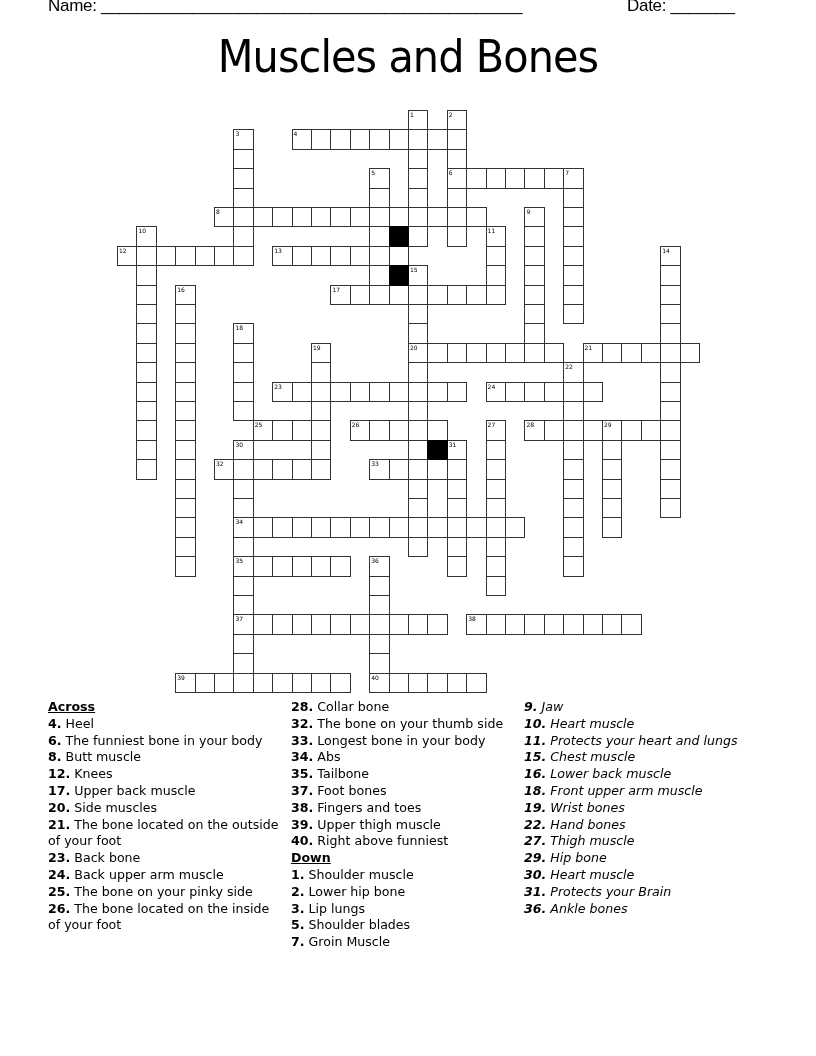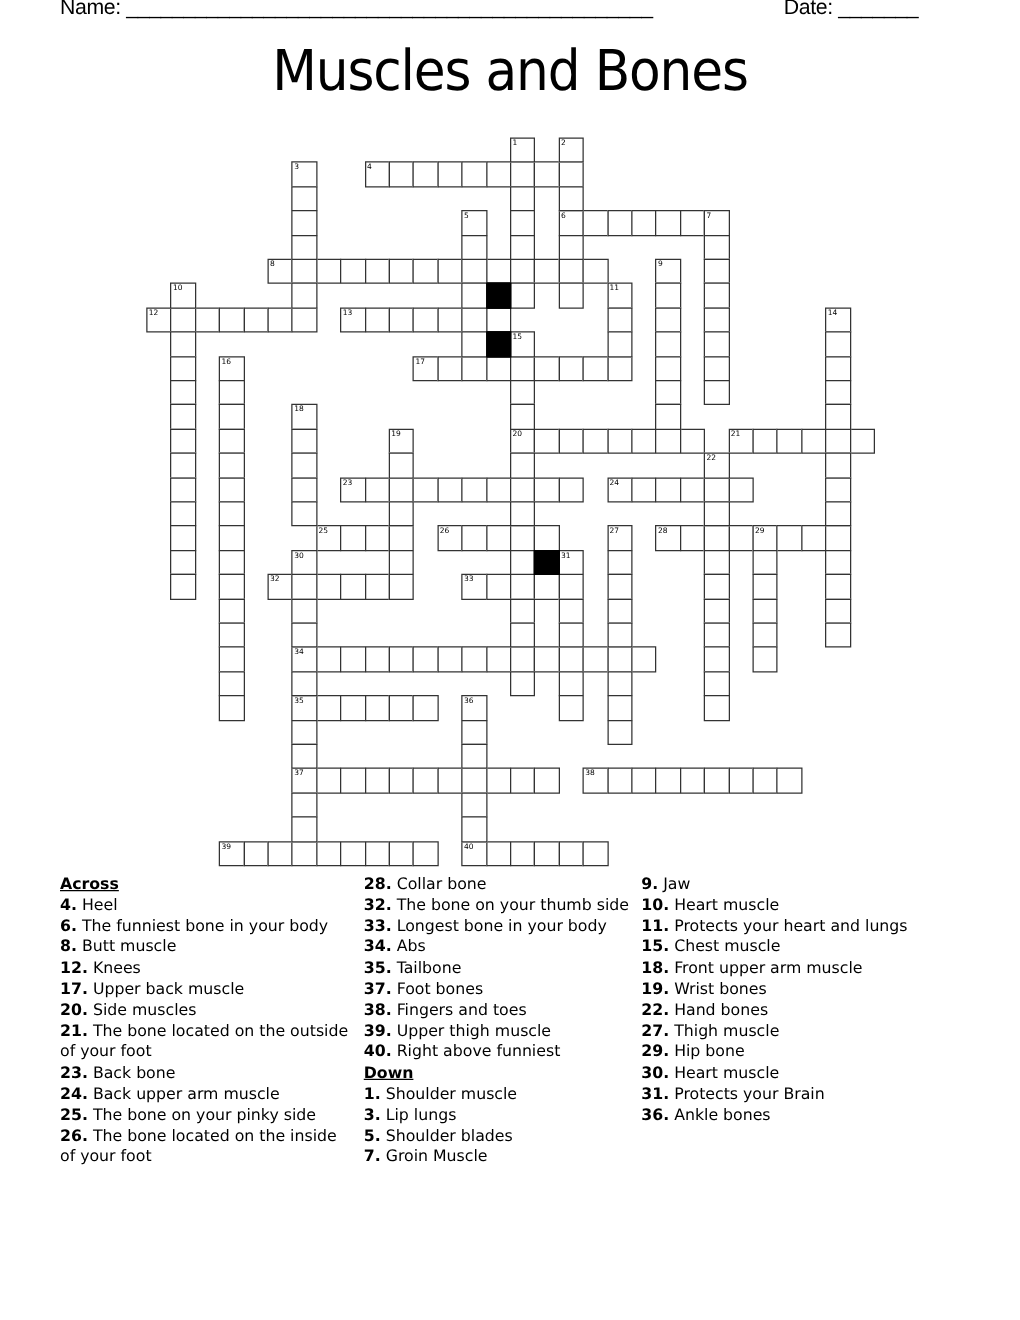--- a/index.html
+++ b/index.html
@@ -10,21 +10,21 @@
   .title { position: absolute; top: 30px; left: 0; width: 816px; text-align: center; font-family: "DejaVu Sans", sans-serif; font-size: 45px; letter-spacing: -1px; transform: scaleX(0.92); transform-origin: 408px 0; }
   #grid { position: absolute; left: 117px; top: 110px; width: 600px; height: 600px; }
   .cell { position: absolute; box-sizing: border-box; width: 20.4px; height: 20.4px; border: 1px solid #333; background: #fff; }
   .cell.black { background: #000; border-color: #000; }
   .cell .num { position: absolute; left: 1px; top: 0px; font-size: 6px; line-height: 7px; font-family: "DejaVu Sans", sans-serif; color: #000; }
   .clues { position: absolute; top: 699px; font-size: 12.6px; line-height: 16.8px; font-family: "DejaVu Sans", sans-serif; }
   .clues .heading { text-decoration: underline; font-weight: bold; }
   .clue .n { font-weight: bold; }
   .col1 { left: 48px; width: 236px; }
   .col2 { left: 291px; width: 236px; }
-  .col3 { left: 513px; width: 236px; }
+  .col3 { left: 524px; width: 236px; font-style: italic; }
   .clue { margin: 0; }
 </style>
 </head>
 <body>
 
 <div class="hdr hdr-name">Name: ______________________________________________</div>
 <div class="hdr hdr-date">Date: _______</div>
 
 <div class="title">Muscles and Bones</div>
 
@@ -437,31 +437,33 @@
       <div class="clue"><span class="n">34.</span> <span>Abs</span></div>
       <div class="clue"><span class="n">35.</span> <span>Tailbone</span></div>
       <div class="clue"><span class="n">37.</span> <span>Foot bones</span></div>
       <div class="clue"><span class="n">38.</span> <span>Fingers and toes</span></div>
       <div class="clue"><span class="n">39.</span> <span>Upper thigh muscle</span></div>
       <div class="clue"><span class="n">40.</span> <span>Right above funniest</span></div>
     </div>
   <div class="heading">Down</div>
   <div id="col2-list-b">
       <div class="clue"><span class="n">1.</span> <span>Shoulder muscle</span></div>
+      <div class="clue"><span class="n">2.</span> <span>Lower hip bone</span></div>
       <div class="clue"><span class="n">3.</span> <span>Lip lungs</span></div>
       <div class="clue"><span class="n">5.</span> <span>Shoulder blades</span></div>
       <div class="clue"><span class="n">7.</span> <span>Groin Muscle</span></div>
     </div>
 </div>
 <div class="clues col3">
   <div id="col3-list">
       <div class="clue"><span class="n">9.</span> <span>Jaw</span></div>
       <div class="clue"><span class="n">10.</span> <span>Heart muscle</span></div>
       <div class="clue"><span class="n">11.</span> <span>Protects your heart and lungs</span></div>
       <div class="clue"><span class="n">15.</span> <span>Chest muscle</span></div>
+      <div class="clue"><span class="n">16.</span> <span>Lower back muscle</span></div>
       <div class="clue"><span class="n">18.</span> <span>Front upper arm muscle</span></div>
       <div class="clue"><span class="n">19.</span> <span>Wrist bones</span></div>
       <div class="clue"><span class="n">22.</span> <span>Hand bones</span></div>
       <div class="clue"><span class="n">27.</span> <span>Thigh muscle</span></div>
       <div class="clue"><span class="n">29.</span> <span>Hip bone</span></div>
       <div class="clue"><span class="n">30.</span> <span>Heart muscle</span></div>
       <div class="clue"><span class="n">31.</span> <span>Protects your Brain</span></div>
       <div class="clue"><span class="n">36.</span> <span>Ankle bones</span></div>
     </div>
 </div>

